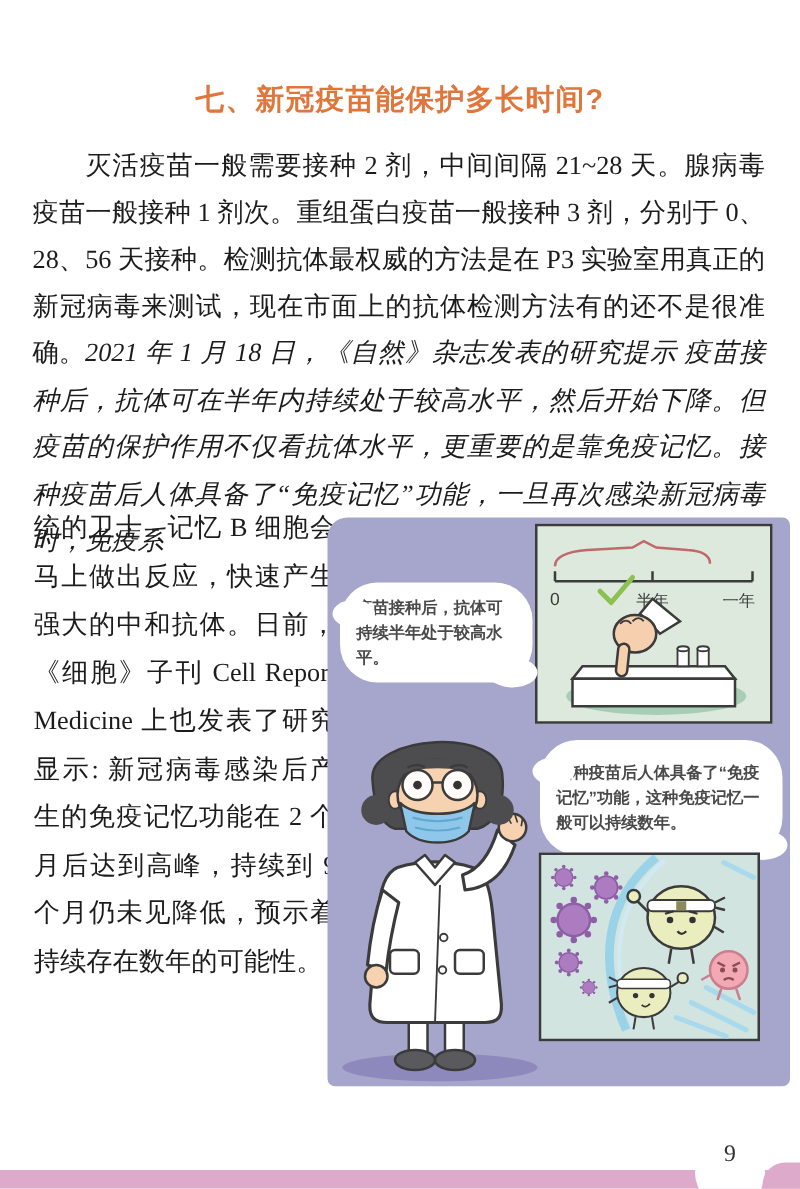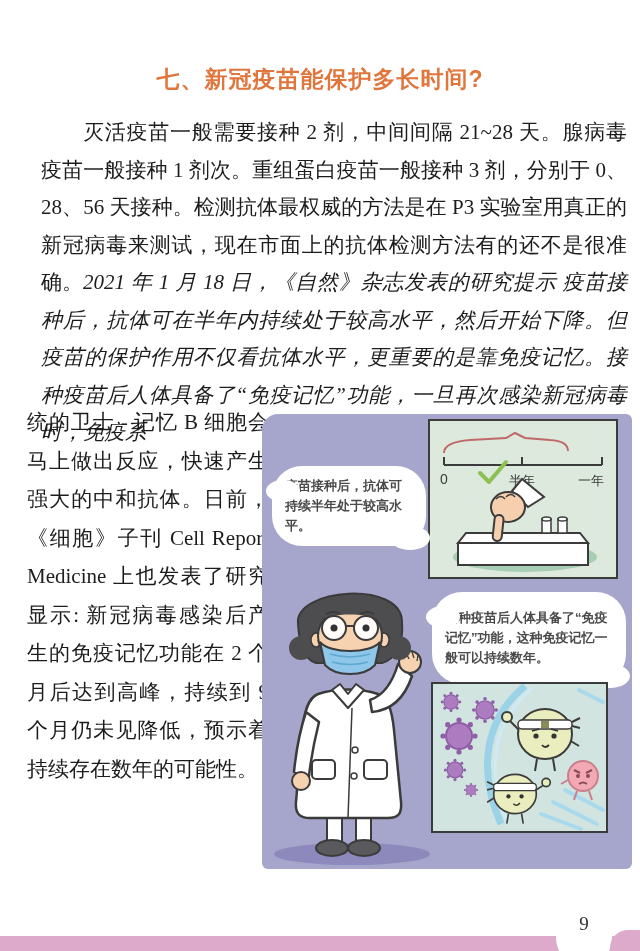--- a/index.html
+++ b/index.html
@@ -6,21 +6,21 @@
   body{
     width:640px;height:951px;position:relative;background:#ffffff;overflow:hidden;
     font-family:"Liberation Serif",serif;color:#1c1c1c;
   }
   .section-title{
     position:absolute;top:64px;left:0;width:640px;text-align:center;
     font-family:"Liberation Sans",sans-serif;font-weight:700;font-size:23px;
     color:#e0763c;letter-spacing:1px;margin:0;
   }
   .para{
-    position:absolute;left:41px;width:586px;font-size:21px;line-height:37.5px;
+    position:absolute;left:26px;width:586px;font-size:21px;line-height:37.5px;
     text-align:justify;margin:0;
   }
   .para.indent{text-indent:2em;}
   .p1{top:114px;}
   .p2{top:264px;font-style:italic;}
   .p2col{
     position:absolute;left:27px;top:403px;width:242px;font-size:21px;
     line-height:38.5px;text-align:justify;margin:0;
   }
   .illustration{

